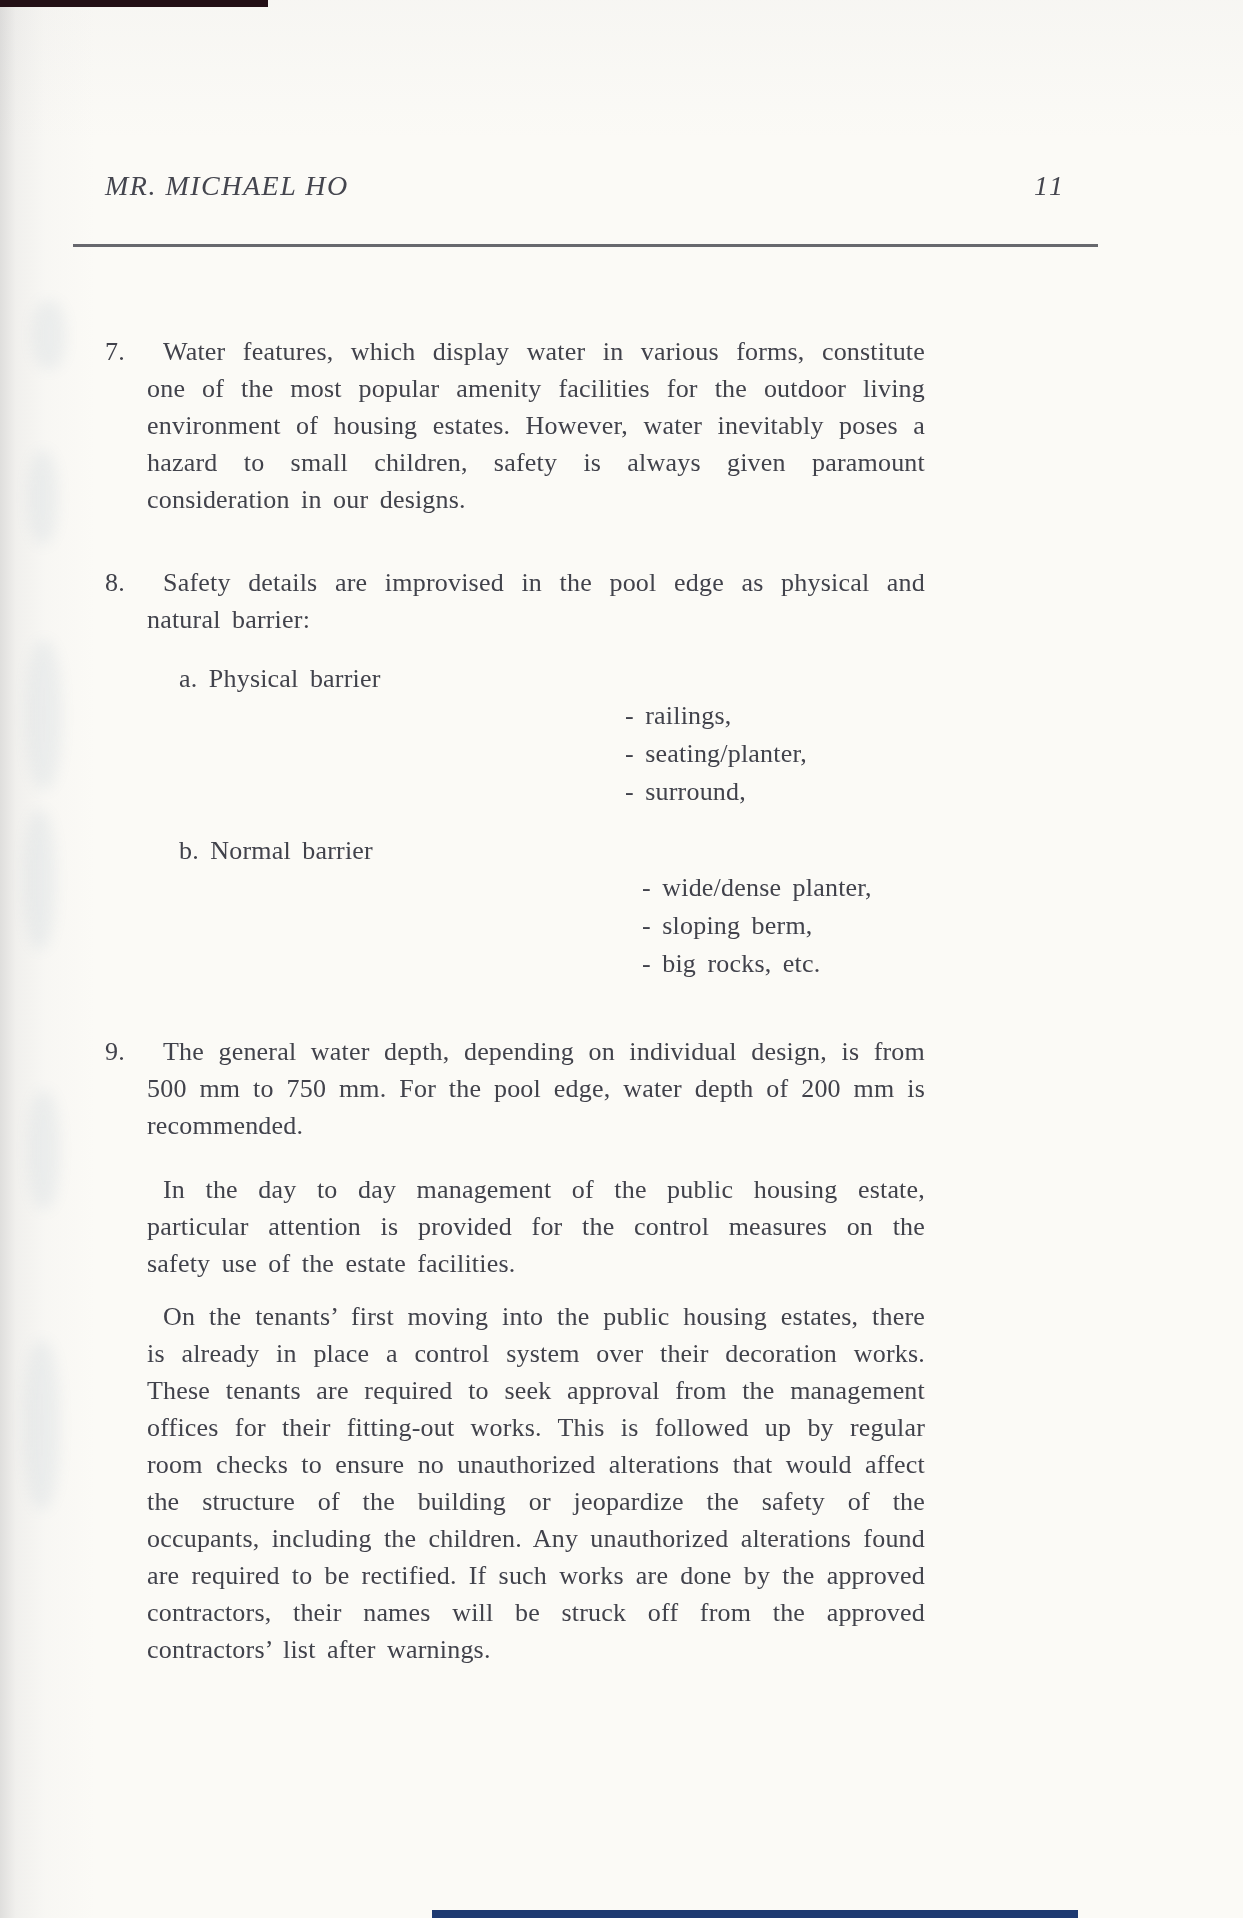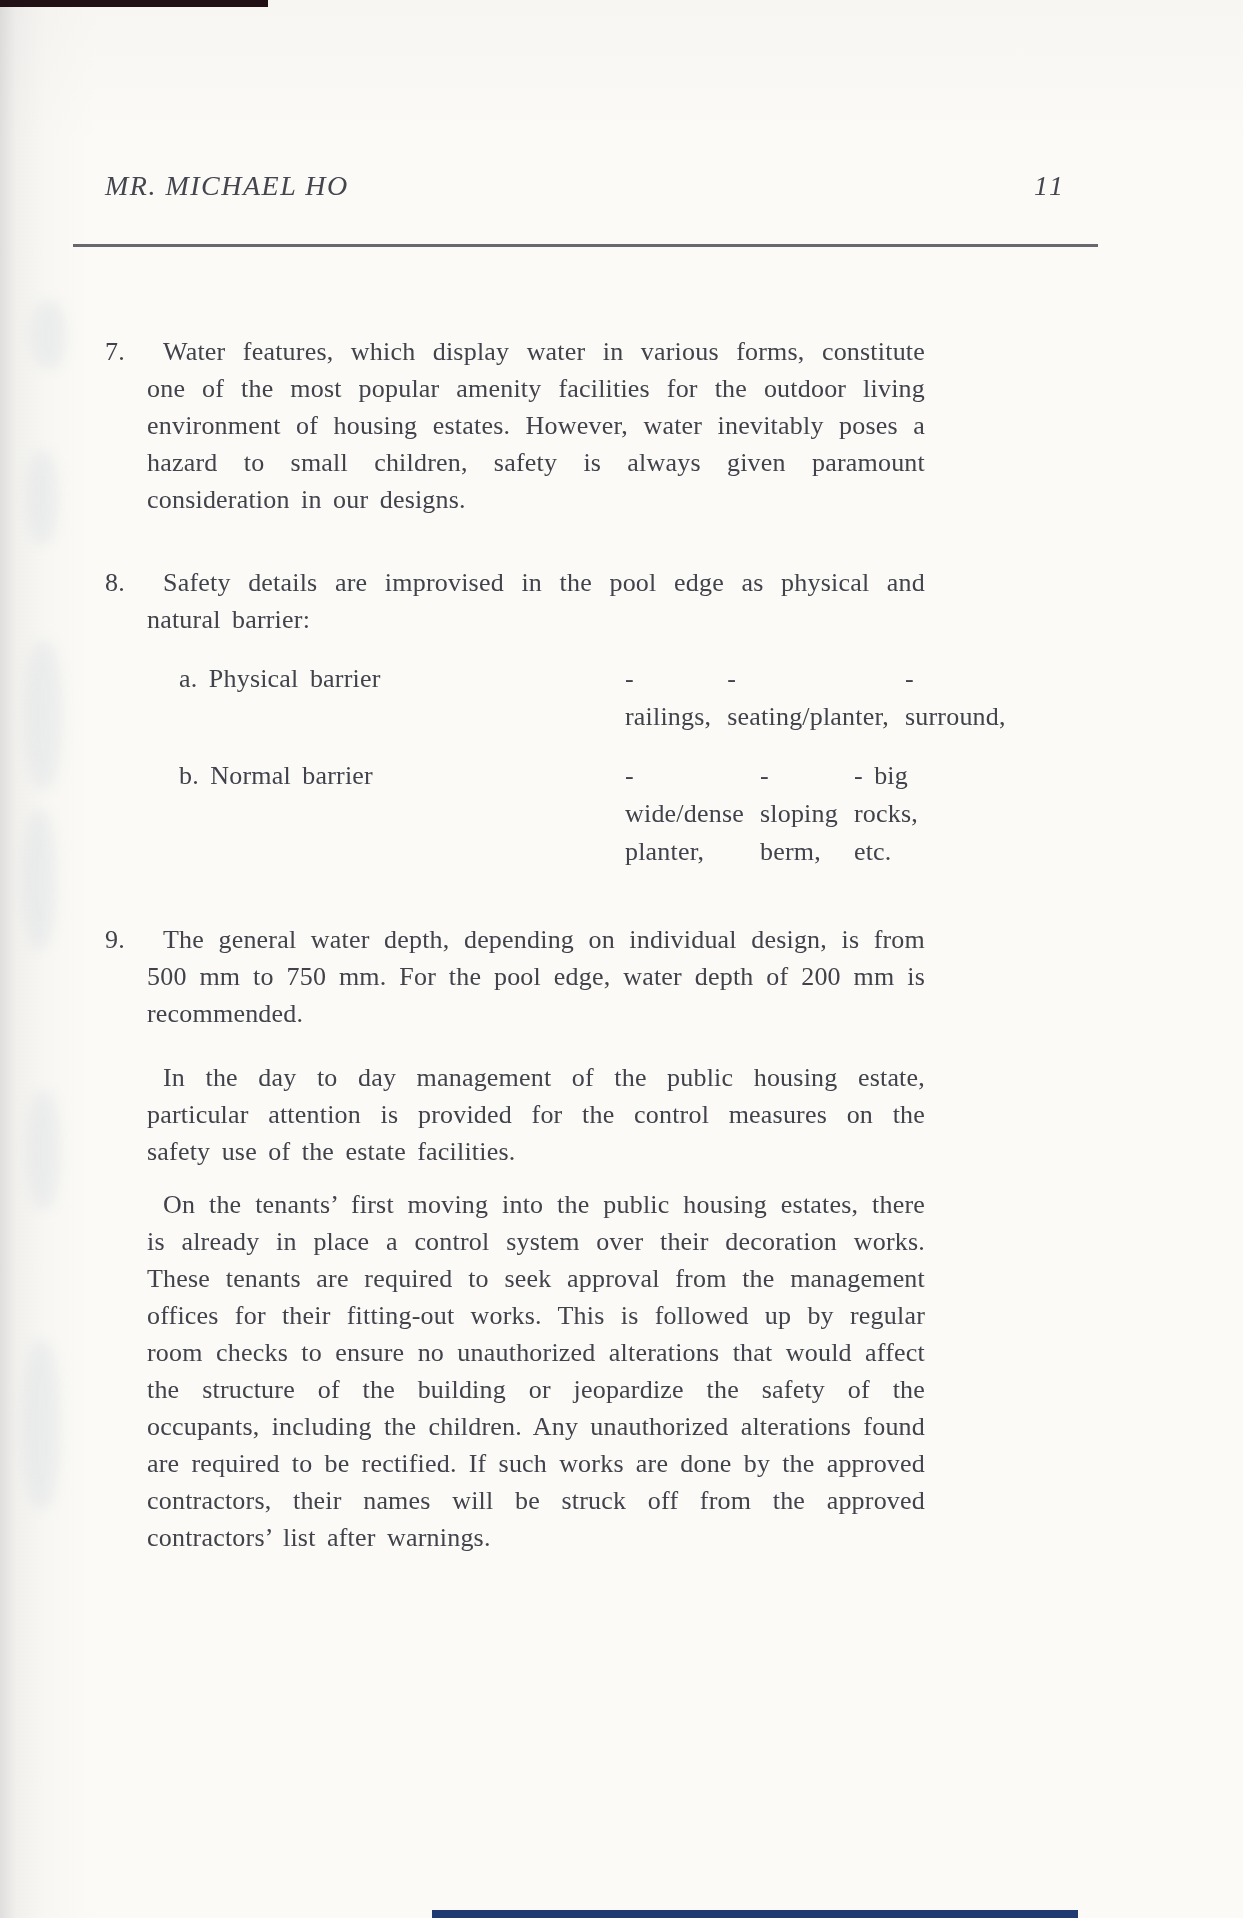--- a/index.html
+++ b/index.html
@@ -102,23 +102,23 @@
   .p10body { margin-top: 16px; }
   .barrier-list {
     margin-top: 22px;
     padding-left: 58px;
   }
   .barrier-row {
     display: flex;
     align-items: flex-start;
     font-family: Liberation Serif, serif;
   }
-  .barrier-row.second { margin-top: 21px; }
+  .barrier-row.second { margin-top: 21px; gap: 17px; }
   .barrier-label { width: 430px; flex: none; }
-  .barrier-items { display: flex; flex-direction: row; }
+  .barrier-items { display: flex; flex-direction: column; margin-top: 37px; }
   .barrier-items div { line-height: 38px; }
   .heading10 {
     margin-top: 52px;
     display: flex;
     font-weight: bold;
     font-size: 26.5px;
     letter-spacing: 0.3px;
   }
   .heading10 .num { width: 50px; flex: none; }
 </style>

